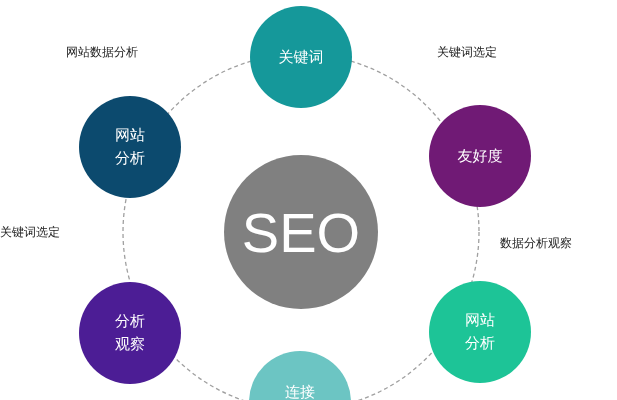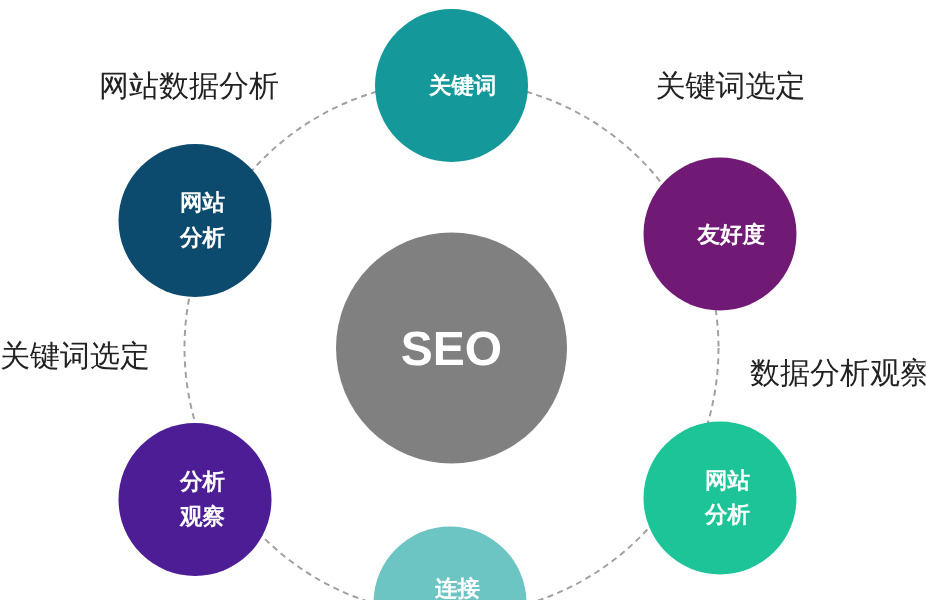--- a/index.html
+++ b/index.html
@@ -5,26 +5,26 @@
   html, body { margin: 0; padding: 0; }
   body {
     width: 617px; height: 400px; overflow: hidden; background: #ffffff;
     position: relative;
     font-family: "DejaVu Sans", "Liberation Sans", sans-serif;
   }
   #ring { position: absolute; left: 0; top: 0; }
   .node {
     position: absolute; border-radius: 50%;
     display: flex; align-items: center; justify-content: center;
-    text-align: right; color: #ffffff; font-weight: bold;
+    text-align: center; color: #ffffff;
   }
   .node .lbl { font-size: 15px; line-height: 23px; width: 40px; word-break: break-all; }
   .node .lbl.wide { width: 60px; }
-  .center .lbl { font-size: 32px; width: auto; letter-spacing: 0px; font-family: "Liberation Sans", "DejaVu Sans", sans-serif; }
-  .note { position: absolute; font-size: 20px; color: #222222; white-space: nowrap; font-family: Liberation Serif, serif; }
+  .center .lbl { font-size: 56px; width: auto; letter-spacing: 0px; font-family: "Liberation Sans", "DejaVu Sans", sans-serif; }
+  .note { position: absolute; font-size: 12px; color: #222222; white-space: nowrap; font-family: Liberation Serif, serif; }
 </style>
 </head>
 <body>
 
 <svg id="ring" width="617" height="400">
   <circle cx="301" cy="232" r="178" fill="none" stroke="#a0a0a0" stroke-width="1.3" stroke-dasharray="4 3"></circle>
 </svg>
 
 <div class="node" style="left:250px; top:6px; width:102px; height:102px; background:#15989a;">
   <span class="lbl wide">关键词</span>

